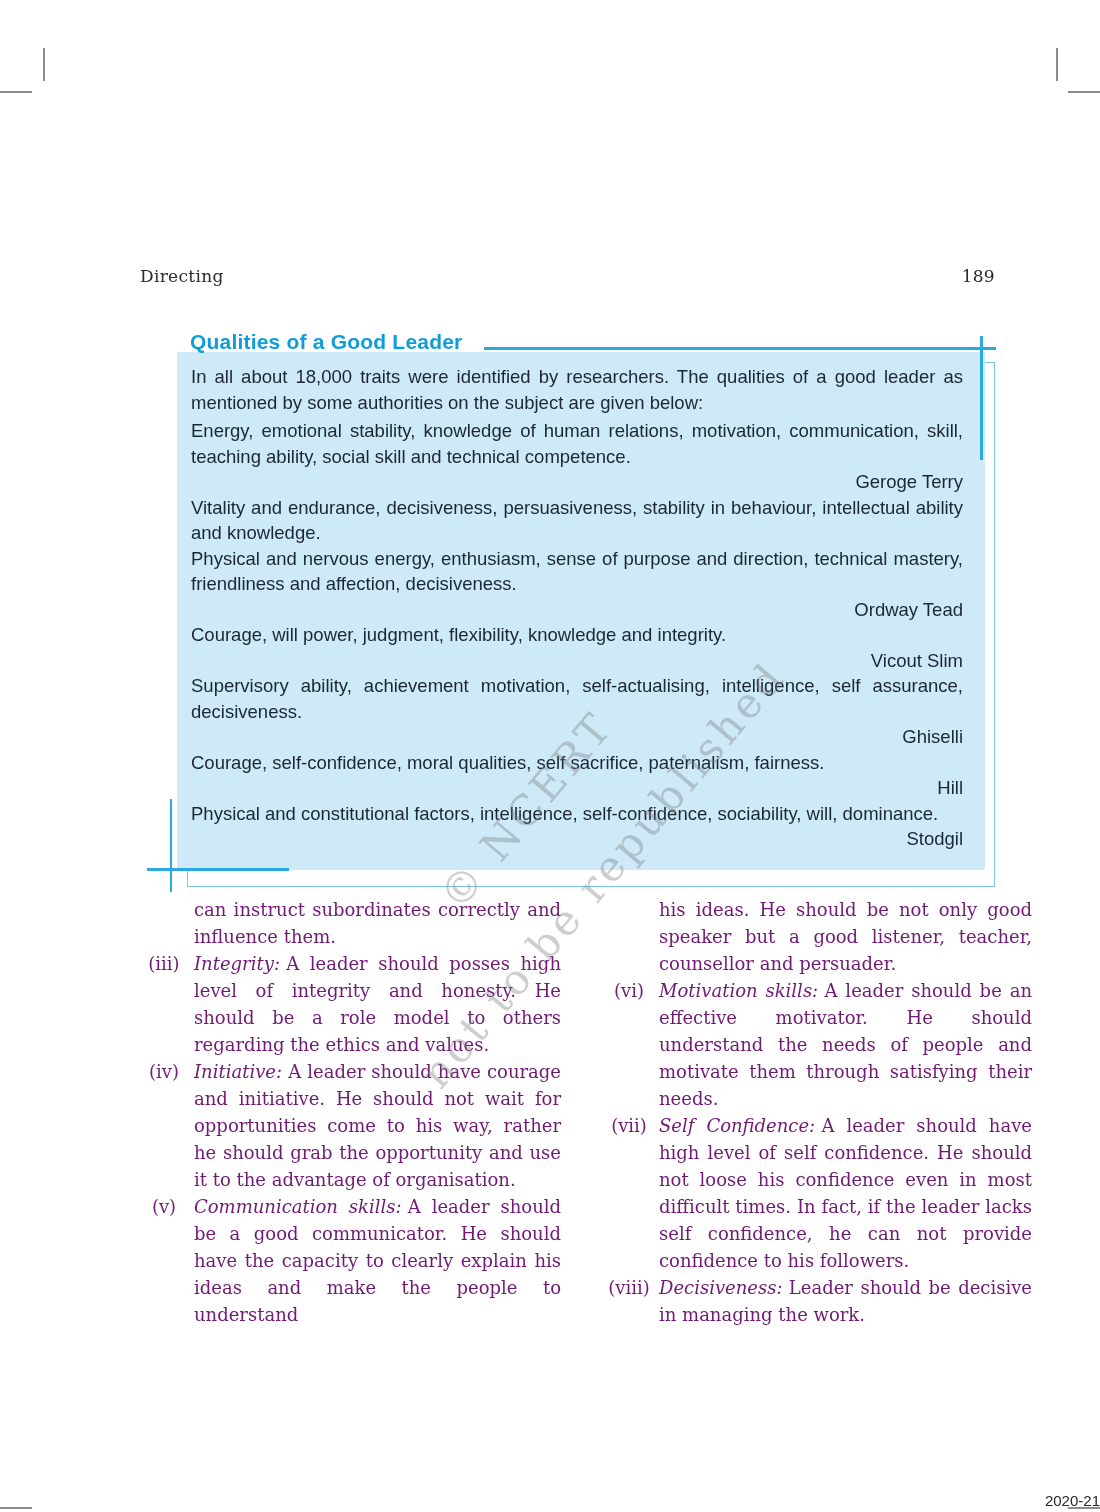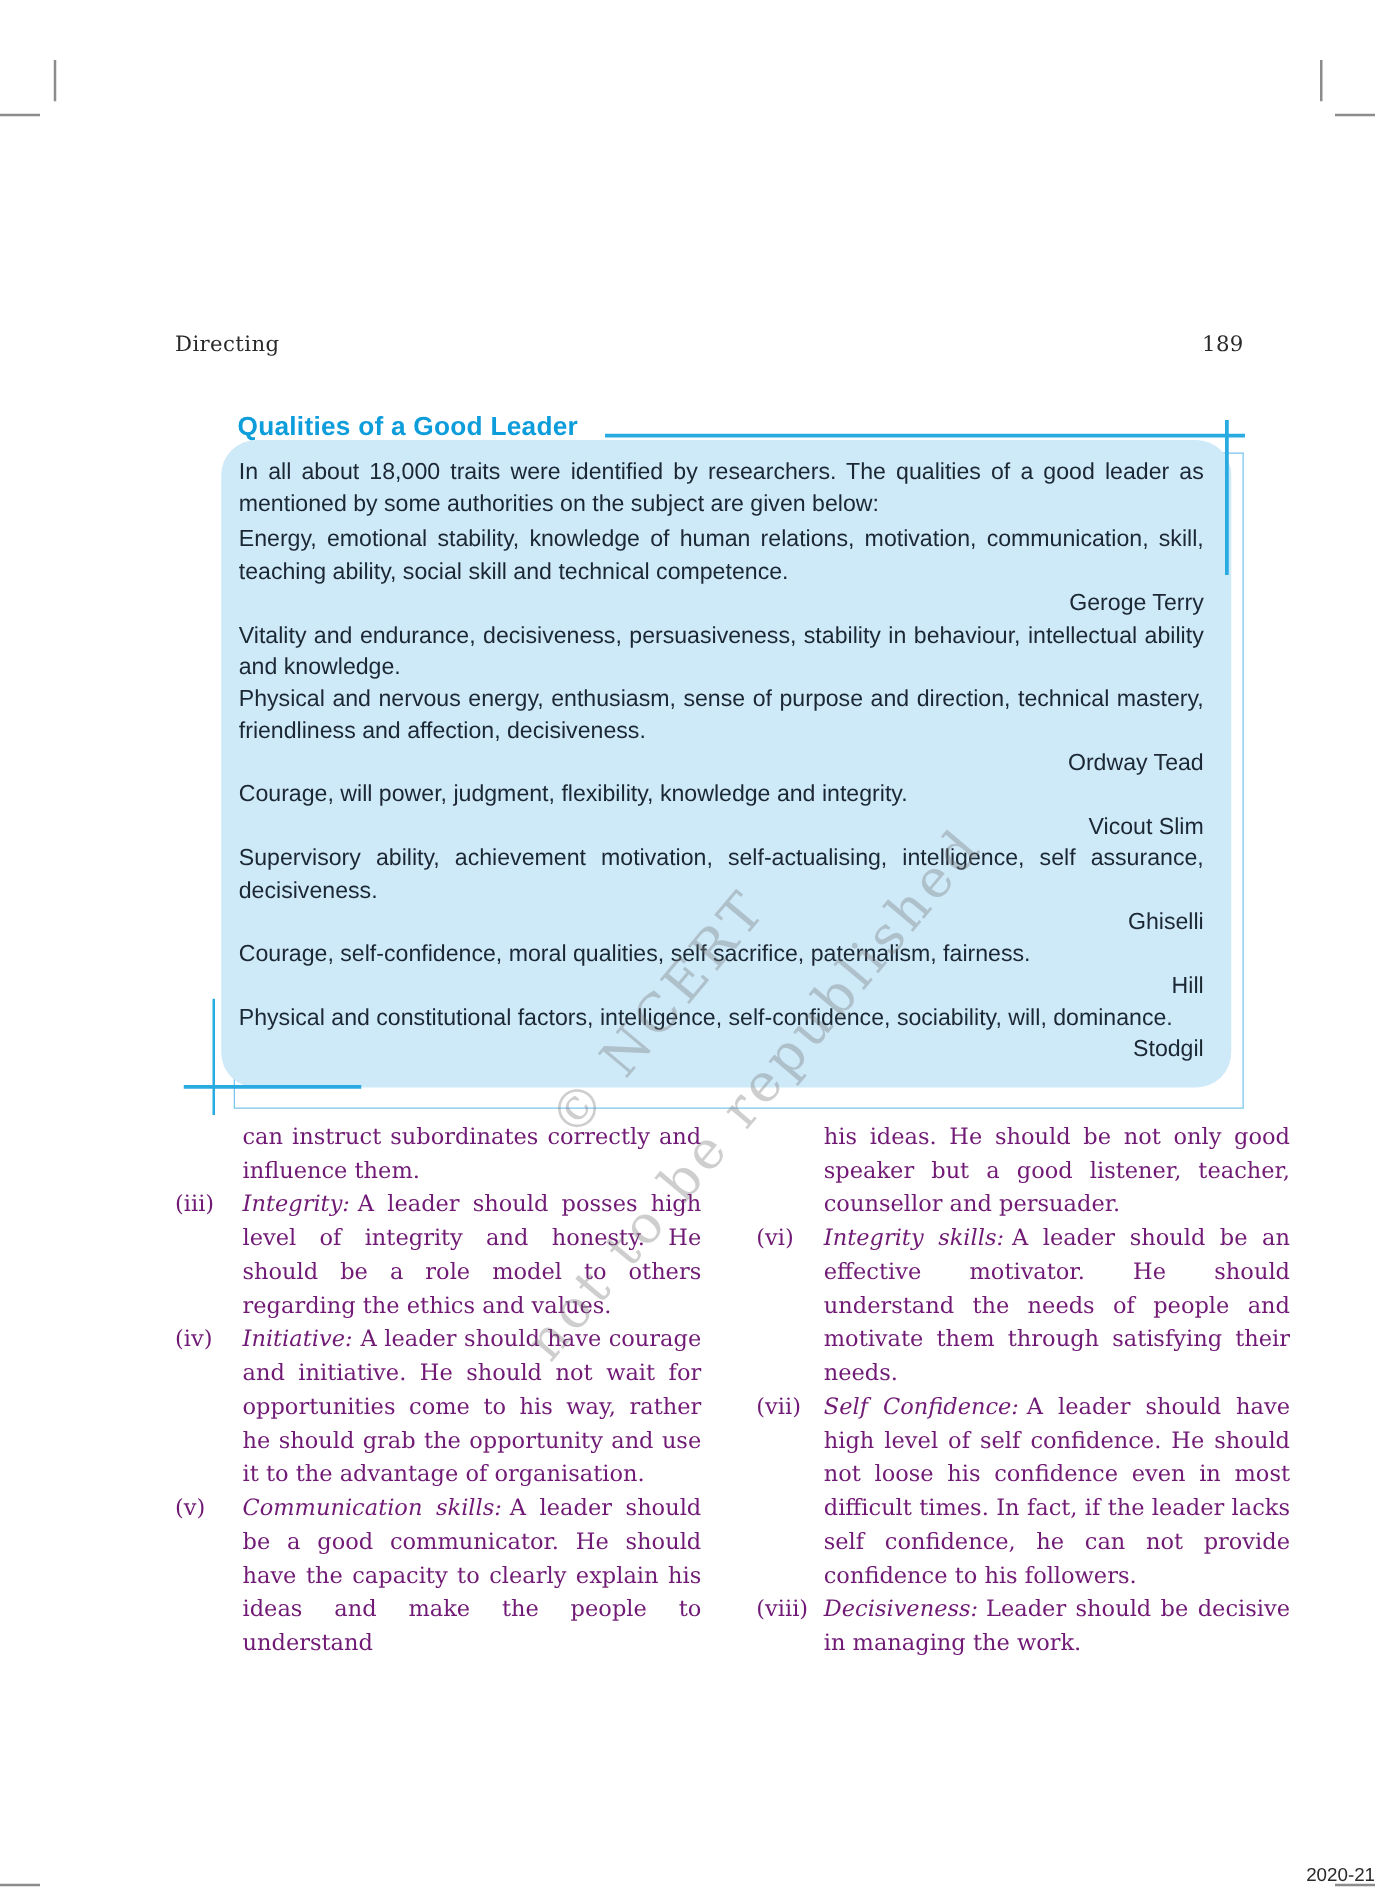--- a/index.html
+++ b/index.html
@@ -12,21 +12,21 @@
   
   .hdr{position:absolute;top:218px;font-family:"DejaVu Serif",serif;font-size:17px;color:#2a2a2a;letter-spacing:.3px;}
   #hdr-left{left:140px;}
   #hdr-right{right:105px;}
 
   
   #box-offset-frame{position:absolute;left:187px;top:314px;width:806px;height:523px;
         border:1.5px solid #79c5ed;z-index:0;}
   #leader-box{position:absolute;left:177px;top:304px;width:808px;min-height:518px;
         background:#cee9f8;z-index:1;box-sizing:border-box;padding:12px 22px 8px 14px;
-        color:#1b2733;font-size:18.5px;line-height:25.5px;border-radius:28px;}
+        color:#1b2733;font-size:18.5px;line-height:25.5px;}
   #box-title{position:absolute;left:190px;top:282px;z-index:2;color:#0d9ddb;
         font-weight:bold;font-size:21px;letter-spacing:.2px;}
   #box-title-rule{position:absolute;left:484px;top:299px;width:512px;height:3px;background:#29abe2;z-index:2;}
   #box-right-accent{position:absolute;left:980px;top:288px;width:3px;height:124px;background:#29abe2;z-index:2;}
   #box-corner-h{position:absolute;left:147px;top:820px;width:142px;height:3px;background:#29abe2;z-index:2;}
   #box-corner-v{position:absolute;left:170px;top:751px;width:2px;height:93px;background:#29abe2;z-index:2;}
 
   .box-intro{text-align:justify;margin:0 0 3px 0;}
   .entry-text{text-align:justify;margin:0;}
   .entry-author{text-align:right;margin:0;}
@@ -38,21 +38,21 @@
         color:rgba(118,118,118,0.36);text-align:center;white-space:nowrap;line-height:100px;
         pointer-events:none;}
 
   
   .col{position:absolute;top:848px;font-family:"DejaVu Serif",serif;font-size:18px;
         line-height:27px;color:#701a75;z-index:2;}
   #col-left{left:140px;width:421px;}
   #col-right{left:605px;width:427px;}
   .cont{margin:0;padding-left:54px;text-align:justify;}
   .item{margin:0;padding-left:54px;text-indent:-54px;text-align:justify;}
-  .label{display:inline-block;width:54px;text-indent:0;text-align:left;
+  .label{display:inline-block;width:54px;text-indent:0;text-align:center;
         box-sizing:border-box;padding-right:6px;}
   .term{font-style:italic;margin-right:.35em;}
 
   
   #footer-edition{position:absolute;left:0;width:1100px;top:1444px;text-align:right;
         font-size:15px;color:#2a2a2a;}
   .imprint{position:absolute;top:1480px;font-size:12.5px;color:#3b82f6;}
   #imprint-left{left:88px;}
   #imprint-right{right:54px;text-align:right;}
   .imprint span{margin-right:14px;}
@@ -116,21 +116,21 @@
 
   <div class="col" id="col-left">
     <p class="cont">can instruct subordinates correctly and influence them.</p>
     <p class="item"><span class="label">(iii)</span><span class="term">Integrity:</span><span>A leader should posses high level of integrity and honesty. He should be a role model to others regarding the ethics and values.</span></p>
     <p class="item"><span class="label">(iv)</span><span class="term">Initiative:</span><span>A leader should have courage and initiative. He should not wait for opportunities come to his way, rather he should grab the opportunity and use it to the advantage of organisation.</span></p>
     <p class="item"><span class="label">(v)</span><span class="term">Communication skills:</span><span>A leader should be a good communicator. He should have the capacity to clearly explain his ideas and make the people to understand</span></p>
   </div>
 
   <div class="col" id="col-right">
     <p class="cont">his ideas. He should be not only good speaker but a good listener, teacher, counsellor and persuader.</p>
-    <p class="item"><span class="label">(vi)</span><span class="term">Integrity skills:</span><span>A leader should be an effective motivator. He should understand the needs of people and motivate them through satisfying their needs.</span></p>
+    <p class="item"><span class="label">(vi)</span><span class="term">Motivation skills:</span><span>A leader should be an effective motivator. He should understand the needs of people and motivate them through satisfying their needs.</span></p>
     <p class="item"><span class="label">(vii)</span><span class="term">Self Confidence:</span><span>A leader should have high level of self confidence. He should not loose his confidence even in most difficult times. In fact, if the leader lacks self confidence, he can not provide confidence to his followers.</span></p>
     <p class="item"><span class="label">(viii)</span><span class="term">Decisiveness:</span><span>Leader should be decisive in managing the work.</span></p>
   </div>
 
   <div id="watermark">
     <div>© NCERT</div>
     <div>not to be republished</div>
   </div>
 
   <div id="footer-edition">2020-21</div>

